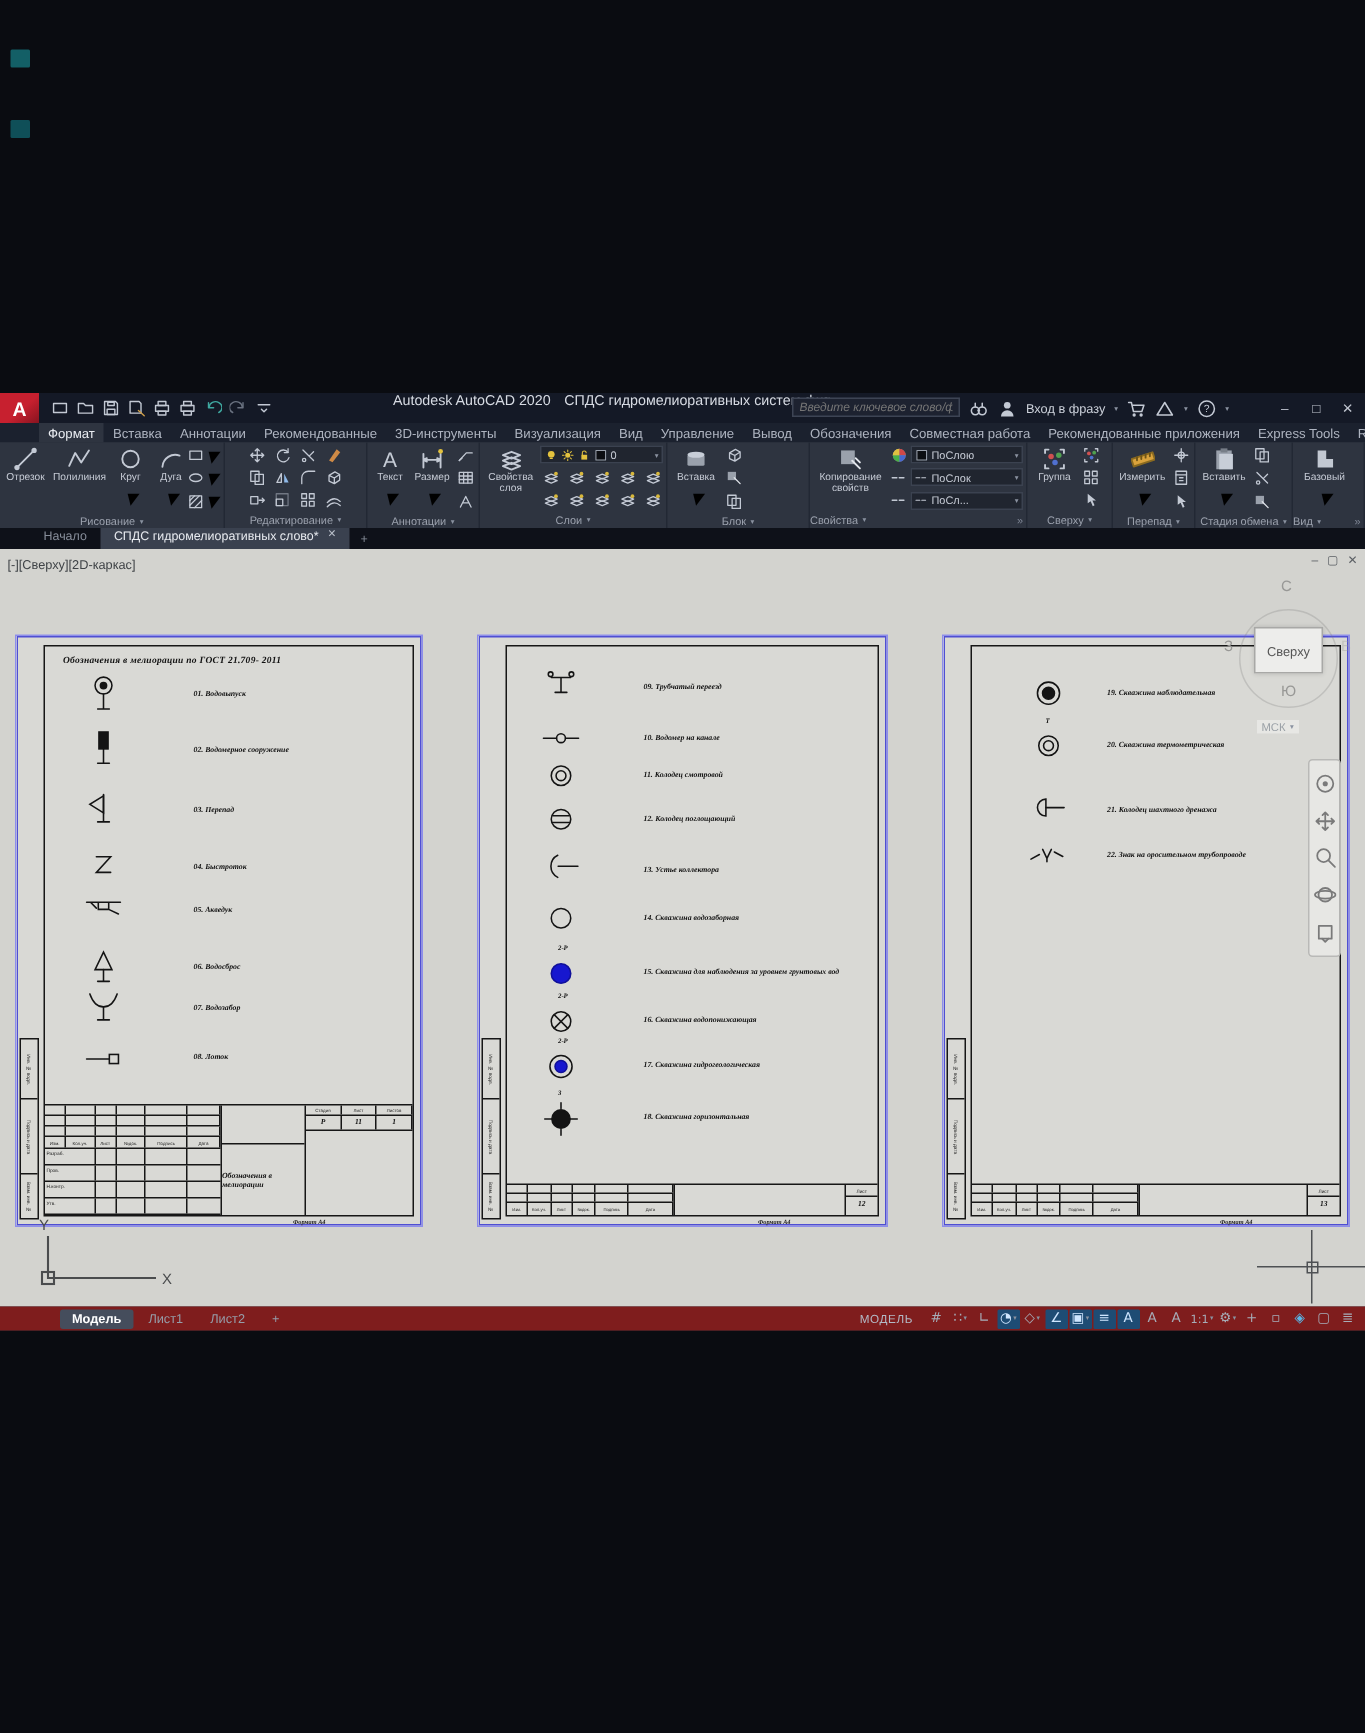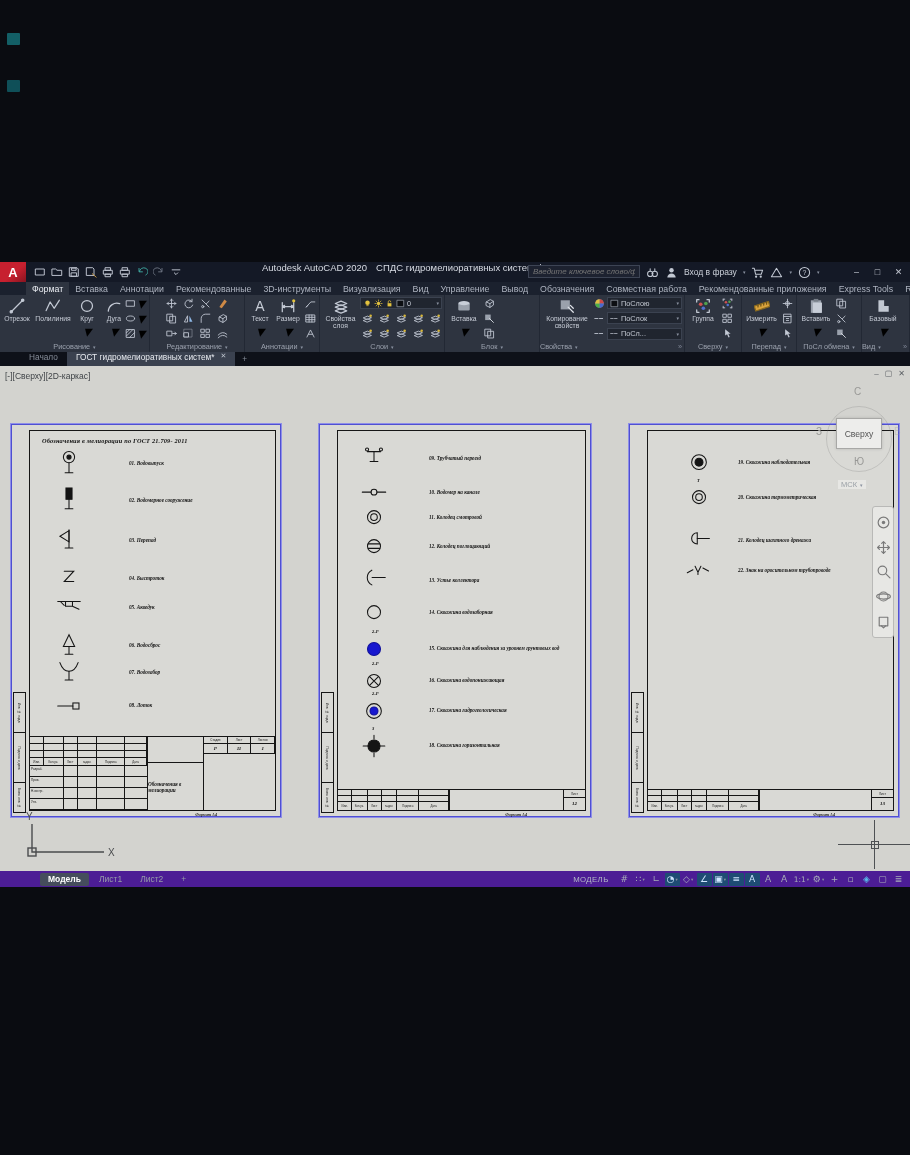--- a/index.html
+++ b/index.html
@@ -74,21 +74,21 @@
   .vcl{position:absolute;font-size:10px;color:#989896}
   .vcface{position:absolute;left:30px;top:38px;width:46px;height:31px;background:#ededeb;border:1px solid #a8a8a6;box-shadow:0 0 3px rgba(0,0,0,.15);display:flex;align-items:center;justify-content:center;font-size:8.6px;color:#555;cursor:pointer}
   .vcwcs{position:absolute;left:32px;top:100px;font-size:7.5px;color:#9aa0a6;background:rgba(240,240,238,.6);padding:0 3px;display:flex;gap:3px;align-items:center;cursor:pointer}
   #navbar{position:absolute;left:872px;top:140px;width:22px;height:132px;background:rgba(250,250,250,.42);border:1px solid #b9b9b7;border-radius:3px;display:flex;flex-direction:column;align-items:center;justify-content:space-around;padding:3px 0}
   #navbar .ni{width:15px;height:15px}
   #navbar .ni svg{width:15px;height:15px}
   #ucs{position:absolute;left:4px;top:444px}
   .chl{position:absolute;background:#4e5154}
   #pickbox{position:absolute;left:871px;top:475px;width:8px;height:8px;border:1px solid #4e5154}
   
-  #srow{position:absolute;bottom:0;left:0;right:0;height:16px;background:#4c1d95;display:flex;align-items:center}
+  #srow{position:absolute;bottom:0;left:0;right:0;height:16px;background:#7f1d1d;display:flex;align-items:center}
   #ltabs{display:flex;align-items:center;margin-left:40px;gap:2px;color:#969da9;font-size:8.5px}
   .ltab{padding:1.5px 8px;cursor:pointer;white-space:nowrap}
   .ltab.act{background:#454d5c;color:#fff;font-weight:bold;border-radius:2px}
   #sbar{margin-left:auto;display:flex;align-items:center;gap:1px;margin-right:4px;color:#a7adb8}
   #sbar .lbl{font-size:7.8px;color:#b3bac6;margin-right:7px;letter-spacing:.4px}
   .sic{min-width:15px;height:13px;display:flex;align-items:center;justify-content:center;font-size:9px;gap:1px;border-radius:1px;padding:0 1px;cursor:pointer;font-family:"DejaVu Sans",sans-serif}
   .sic.act{background:#1e4c74;color:#cfe6ff}
   .sic .dd{font-size:4.5px;color:#8a92a0}
   .sic.txt{font-size:7.5px}
 </style>
@@ -884,21 +884,21 @@
                 <svg viewBox="0 0 14 14">
                   <g fill="none" stroke="#c3c9d4" stroke-width="1.1" stroke-linecap="round" stroke-linejoin="round">
                     <rect x="1.5" y="2" width="7" height="7" fill="#9aa1ac" stroke="none"></rect>
                     <path d="M7 7 L12 12" stroke="#e0e4ea"></path>
                   </g>
                 </svg>
               </span>
             </span>
           </div>
           <div class="pcap">
-            <span>ПоСл обмена</span>
+            <span>Стадия обмена</span>
             <i class="ddv">▾</i>
           </div>
         </div>
         <div class="pan" style="width:48px">
           <div class="pbody">
             <div class="bb" style="width:38px">
               <span class="bi">
                 <svg viewBox="0 0 14 14">
                   <g fill="none" stroke="#c3c9d4" stroke-width="1.1" stroke-linecap="round" stroke-linejoin="round">
                     <path d="M3 2 H8 V7 H12 V12 H3 Z" fill="#c2c8d2" stroke="none"></path>
@@ -914,21 +914,21 @@
             <i class="ddv">▾</i>
             <span class="more">»</span>
           </div>
         </div>
       </div>
     <div id="ftabs">
         <span class="ftab">
           <span>Начало</span>
         </span>
         <span class="ftab act">
-          <span>ГОСТ гидромелиоративных систем*</span>
+          <span>СПДС гидромелиоративных слово*</span>
           <span class="fx">✕</span>
         </span>
         <span class="fadd">+</span>
       </div>
 
     <div id="canvas">
       <div id="vplabel">[-][Сверху][2D-каркас]</div>
       <div id="vpctl">
         <span>–</span>
         <span>▢</span>

